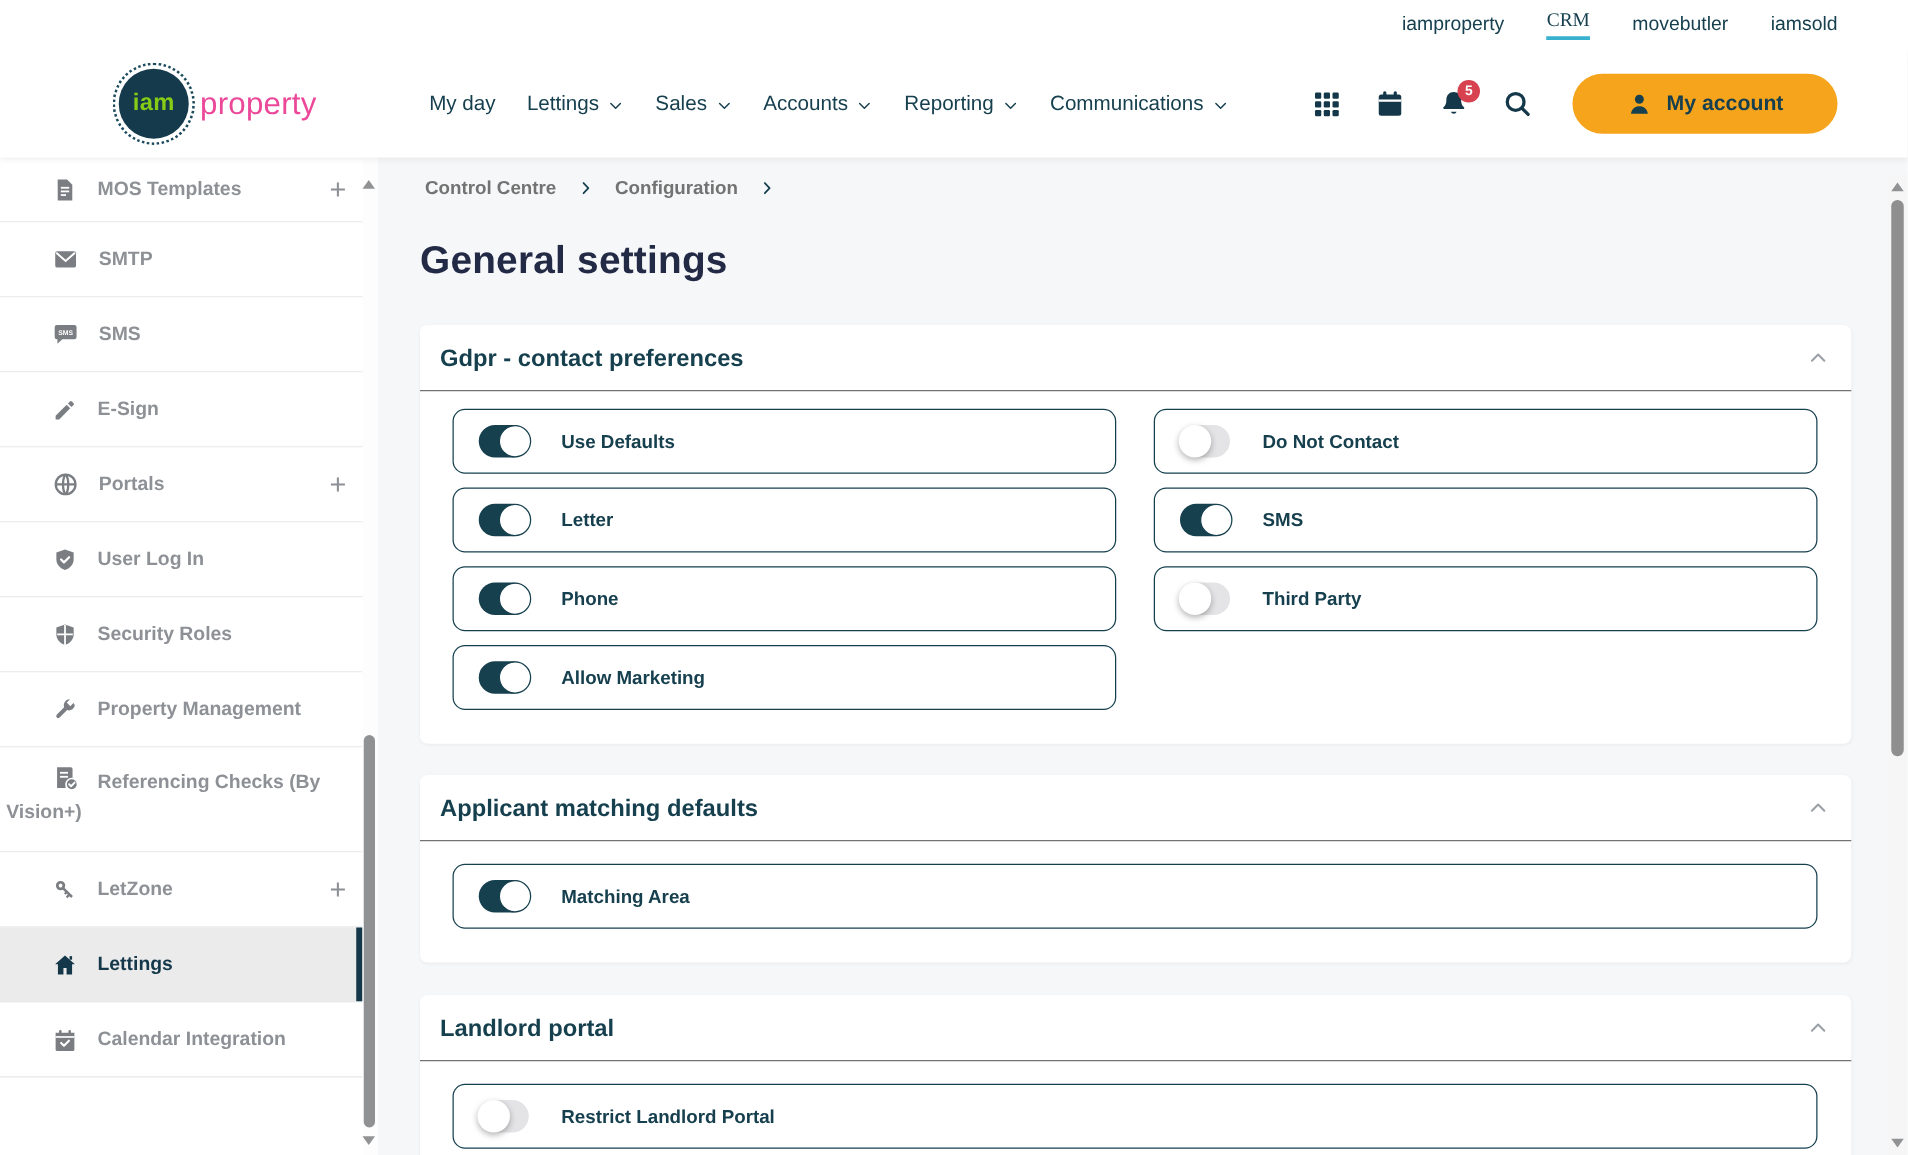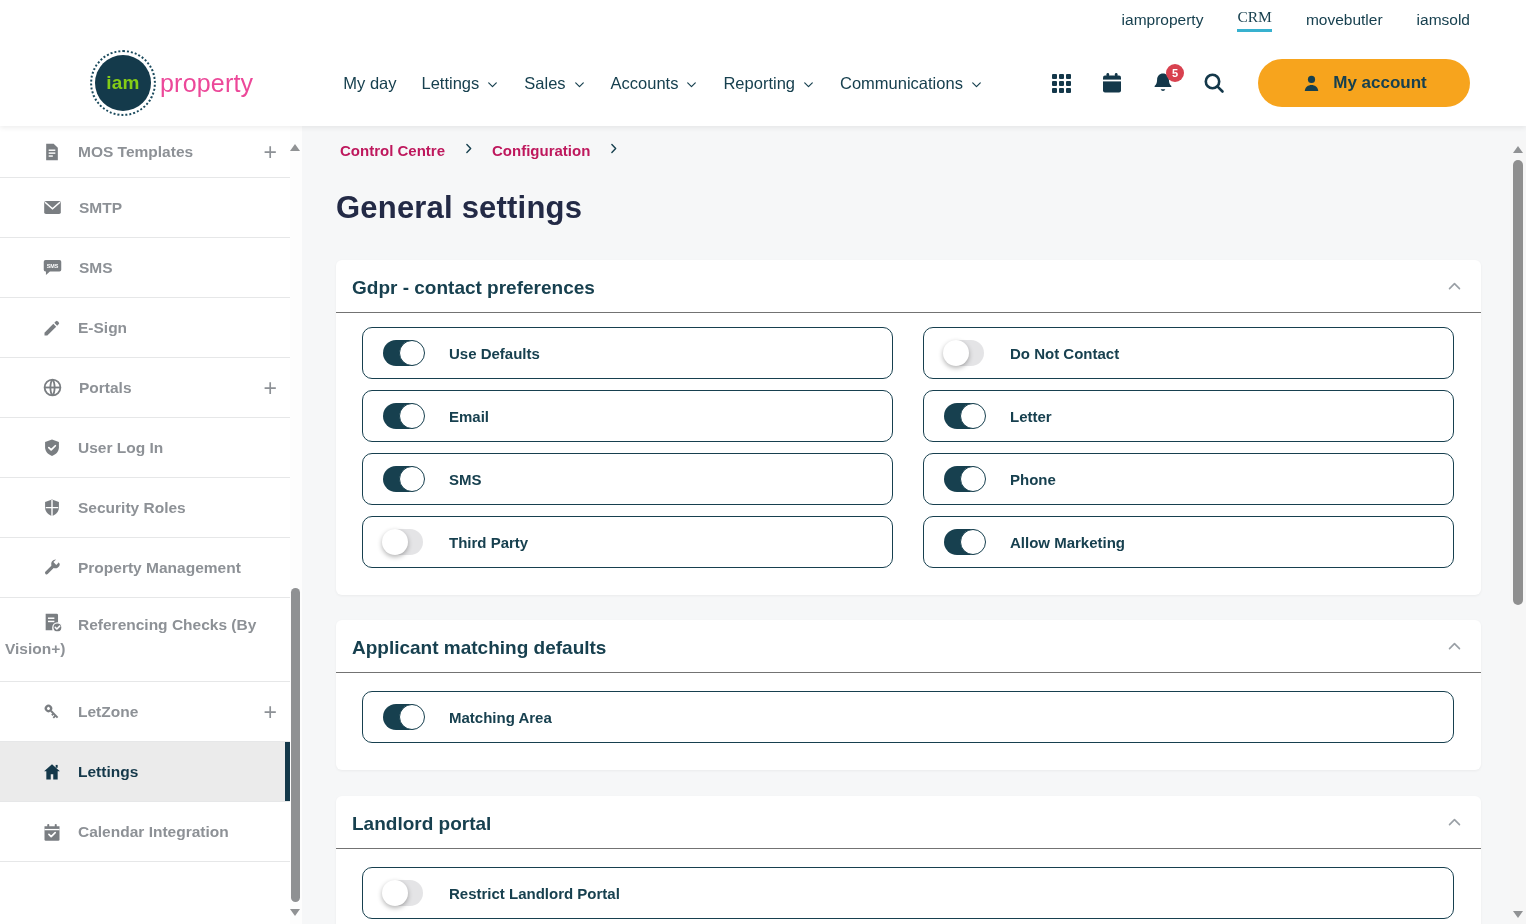--- a/index.html
+++ b/index.html
@@ -60,22 +60,22 @@
   .side-scroll .thumb { position:absolute; left:1px; top:462px; width:9px; height:314px;
     background:#8f9193; border-radius:5px; }
   .tri-up { width:0; height:0; border-left:5px solid transparent; border-right:5px solid transparent;
     border-bottom:7px solid #909294; position:absolute; left:0; }
   .tri-down { width:0; height:0; border-left:5px solid transparent; border-right:5px solid transparent;
     border-top:7px solid #909294; position:absolute; left:0; }
 
   
   .main { position:absolute; left:302px; top:126px; width:1224px; height:798px; background:#f6f7f8;
     padding:16px 0 0 34px; overflow:hidden; }
-  .breadcrumb { display:flex; gap:17px; font-size:15px; font-weight:600;
-    color:#be185d; margin-left:4px; }
+  .breadcrumb { display:flex; align-items:center; gap:17px; font-size:15px; font-weight:600;
+    color:#737373; margin-left:4px; }
   .breadcrumb .crumb { cursor:pointer; }
   .page-title { margin-top:31px; font-size:31px; font-weight:700; color:#232a46; letter-spacing:.2px; }
 
   .card { width:1145px; background:#fff; border-radius:6px; box-shadow:0 1px 3px rgba(0,0,0,.05);
     position:relative; }
   .card-1 { margin-top:34px; }
   .card-2 { margin-top:25px; }
   .card-3 { margin-top:26px; }
   .card-head { padding:17px 16px 13px 16px; font-size:19px; font-weight:700; color:#17404f;
     border-bottom:1px solid #737373; }
@@ -341,26 +341,20 @@
         <div class="trow">
           <div class="toggle">
               <div class="knob"></div>
             </div>
           <span class="tlabel">Do Not Contact</span>
         </div>
         <div class="trow">
           <div class="toggle on">
               <div class="knob"></div>
             </div>
-          <span class="tlabel">Email</span>
-        </div>
-        <div class="trow">
-          <div class="toggle on">
-              <div class="knob"></div>
-            </div>
           <span class="tlabel">Letter</span>
         </div>
         <div class="trow">
           <div class="toggle on">
               <div class="knob"></div>
             </div>
           <span class="tlabel">SMS</span>
         </div>
         <div class="trow">
           <div class="toggle on">

